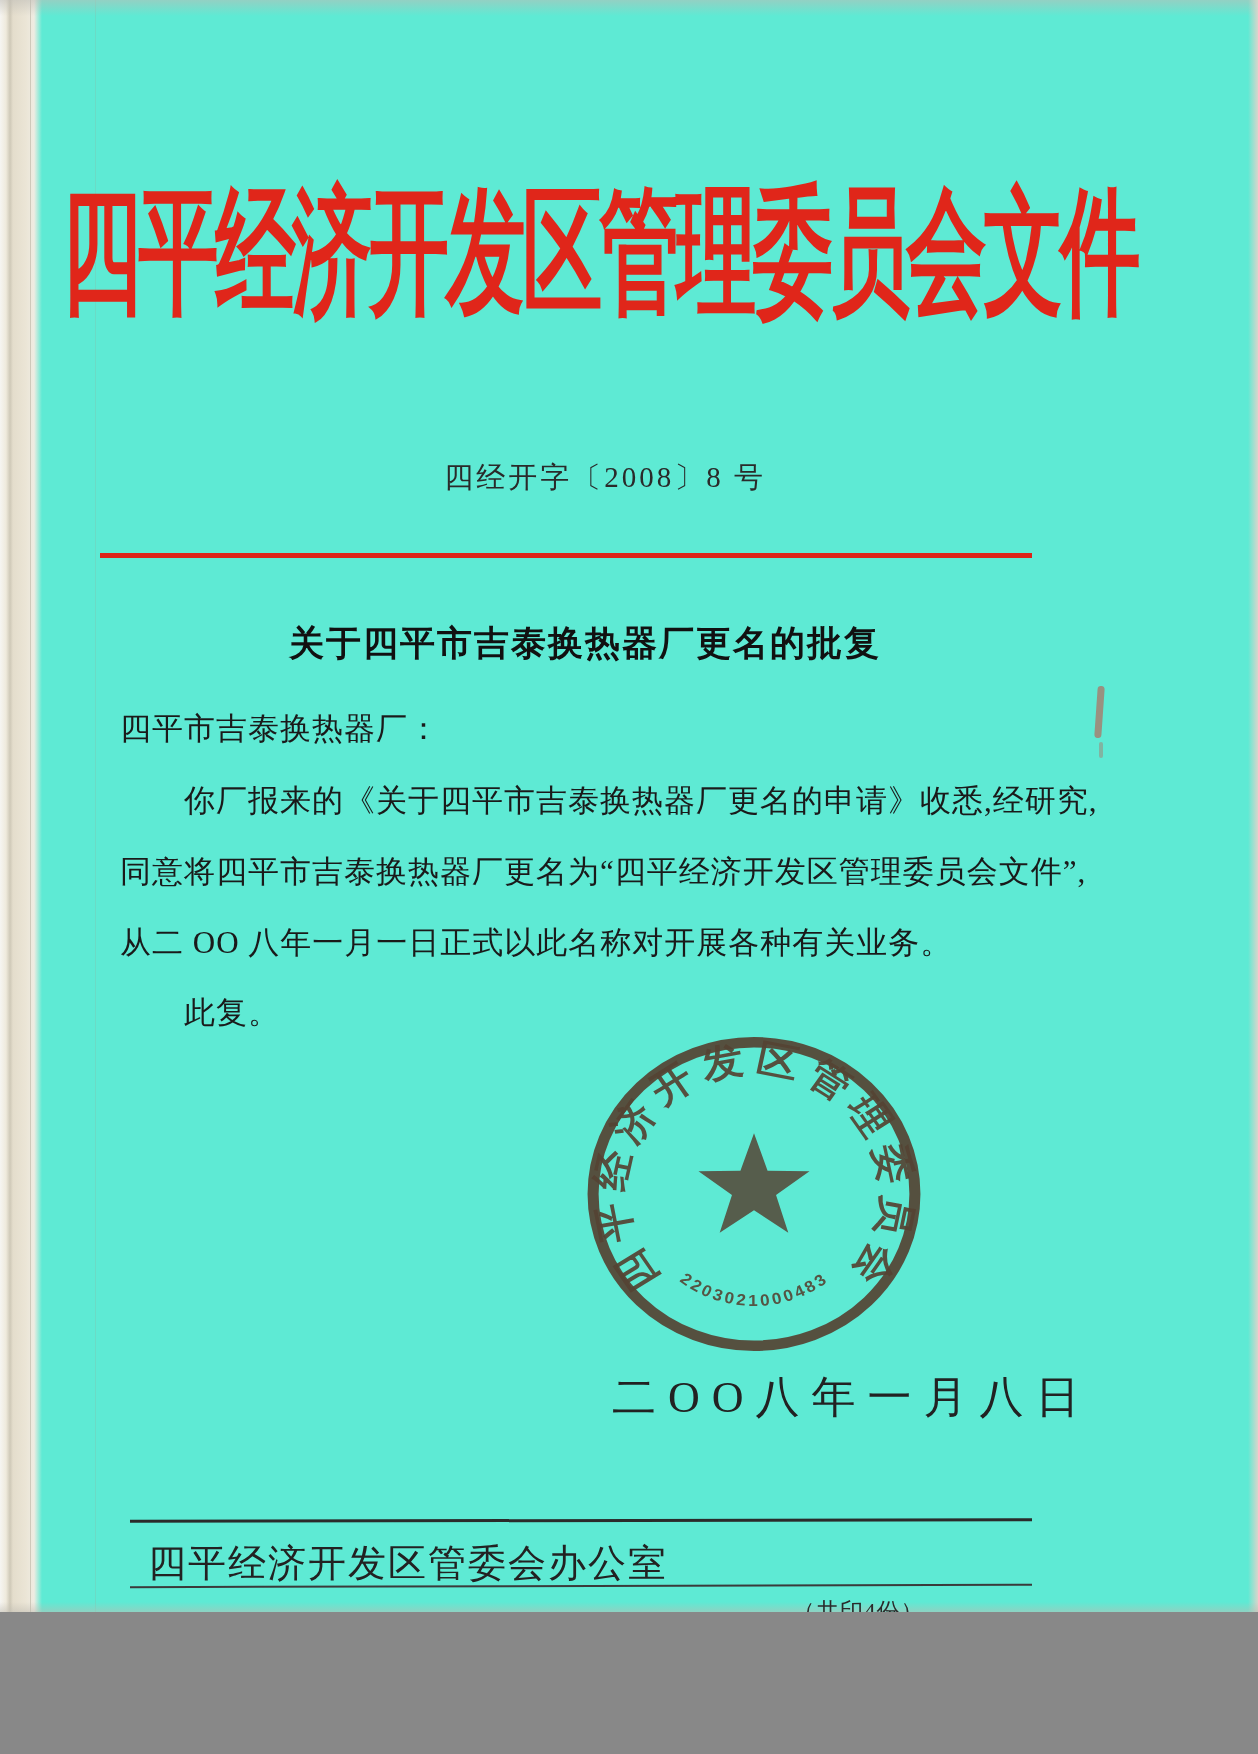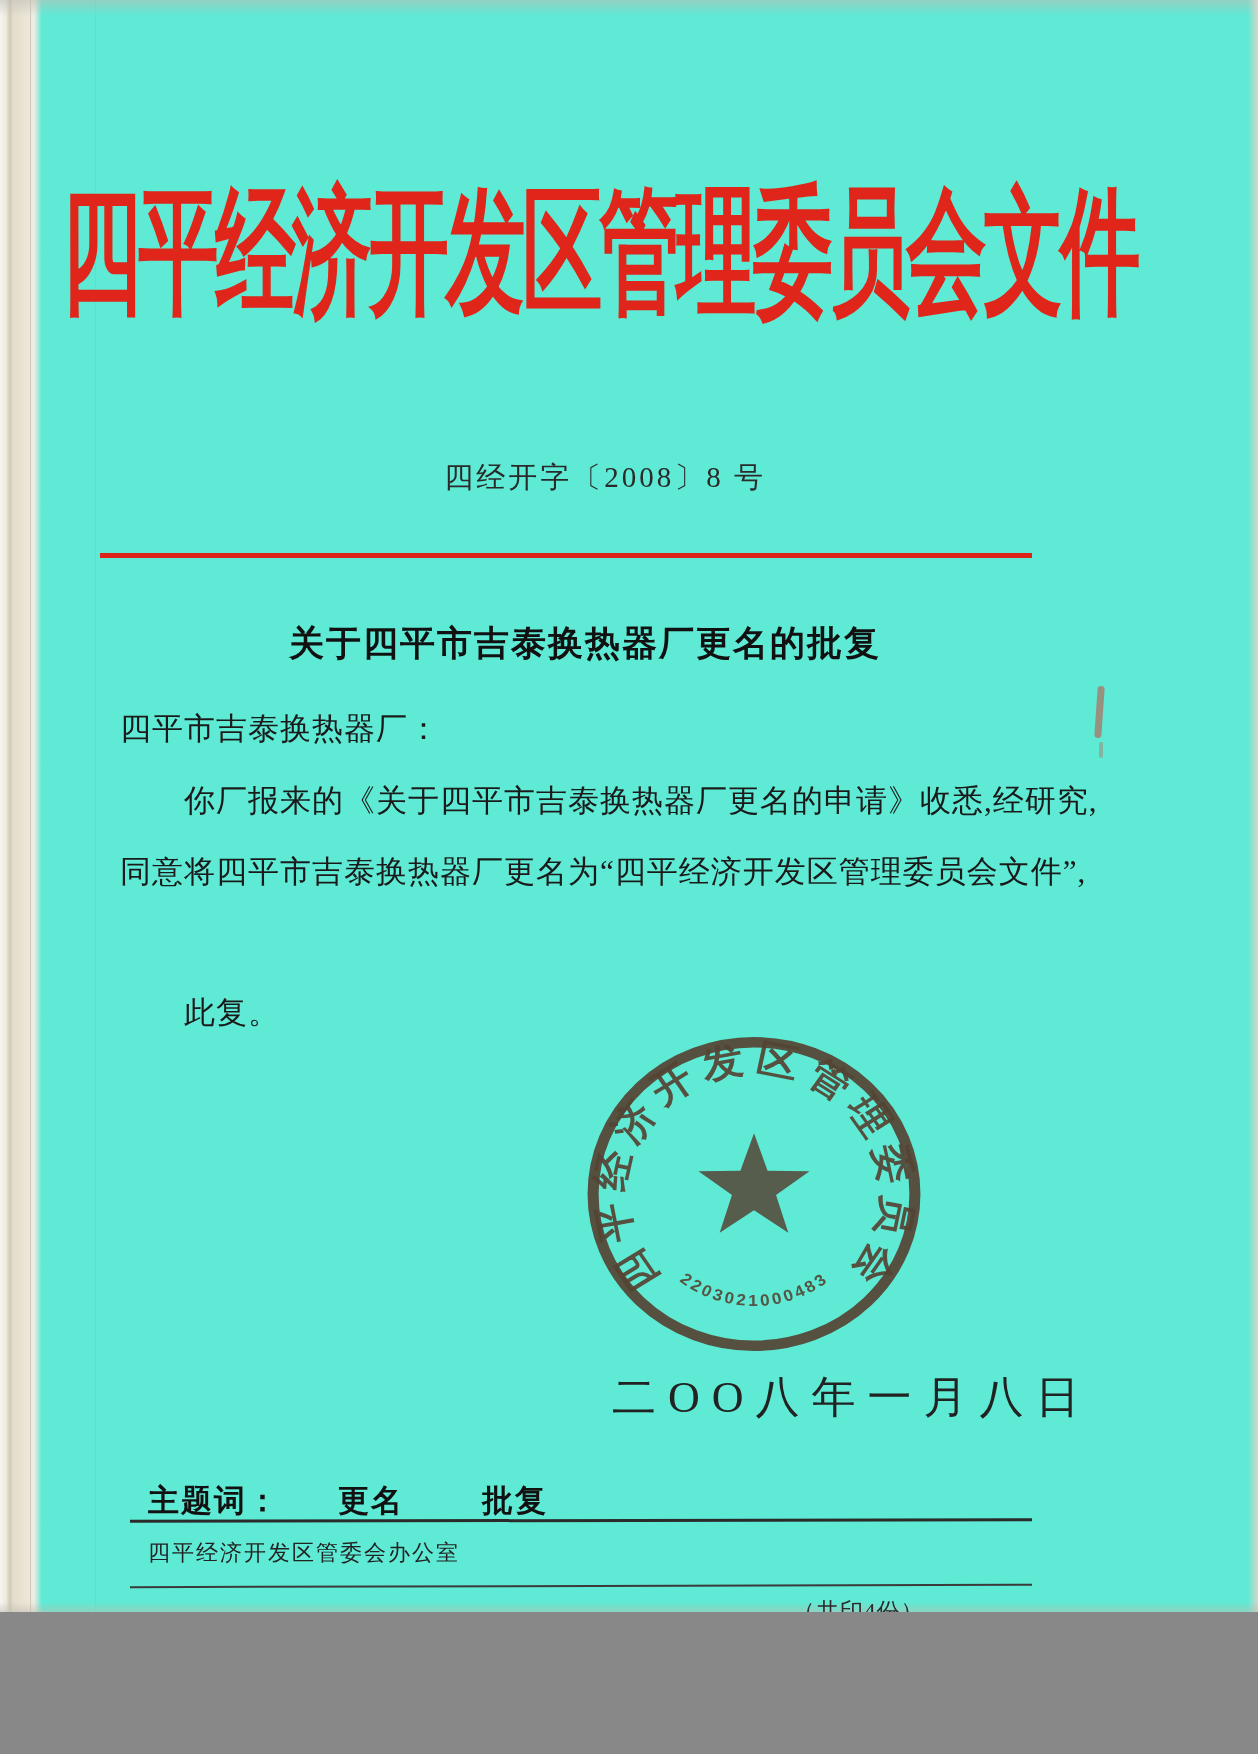--- a/index.html
+++ b/index.html
@@ -93,21 +93,21 @@
     display:flex;
   }
   .footer-keywords .kw-label{margin-right:58px;}
   .footer-keywords .kw1{margin-right:78px;}
 
   .footer-line1{position:absolute;top:1519px;left:130px;width:902px;height:3px;background:#2b2b2b;transform:rotate(-0.1deg);}
   .footer-line2{position:absolute;top:1585px;left:130px;width:902px;height:2px;background:#3a3a3a;transform:rotate(-0.15deg);}
 
   .footer-office{
     position:absolute;top:1538px;left:148px;
-    font-size:22px;letter-spacing:2px;color:#222;
+    font-size:38px;letter-spacing:2px;color:#222;
   }
   .footer-printdate{
     position:absolute;top:1538px;right:228px;
     font-size:30px;letter-spacing:1px;color:#222;
   }
   .footer-copies{
     position:absolute;top:1596px;left:792px;
     font-size:23px;letter-spacing:1px;color:#2a2a2a;
   }
 </style>
@@ -129,44 +129,40 @@
 
   <div class="doc-number">四经开字〔2008〕8 号</div>
 
   <div class="red-rule"></div>
 
   <div class="doc-title">关于四平市吉泰换热器厂更名的批复</div>
 
   <div class="body-line para-l1">你厂报来的《关于四平市吉泰换热器厂更名的申请》收悉,经研究,</div>
   <div class="body-line salutation">四平市吉泰换热器厂：</div>
   <div class="body-line para-l2">同意将四平市吉泰换热器厂更名为“四平经济开发区管理委员会文件”,</div>
+  <div class="body-line para-l3">从二 OO 八年一月一日正式以此名称对开展各种有关业务。</div>
   <div class="body-line closing">此复。</div>
 
   <div class="date-line">二OO八年一月八日</div>
 
   <svg class="stamp" viewBox="-175 -175 350 350" preserveAspectRatio="none" aria-hidden="true">
     <defs>
       <path id="arcTop" d="M -90.5 90.5 A 128 128 0 1 1 90.5 90.5" fill="none"></path>
       <path id="arcBot" d="M -79 87.7 A 118 118 0 0 0 79 87.7" fill="none"></path>
     </defs>
     <circle cx="0" cy="0" r="160" fill="none" stroke="#e23b2e" stroke-width="11" opacity="0.92"></circle>
     <polygon points="0,-58 13.5,-18.6 55.2,-17.9 21.9,7.1 34.1,46.9 0,23 -34.1,46.9 -21.9,7.1 -55.2,-17.9 -13.5,-18.6" fill="#e23b2e" opacity="0.85" transform="translate(0,-6)"></polygon>
     <text font-family="'Liberation Serif','DejaVu Serif',serif" font-size="41" font-weight="bold" fill="#e23b2e" opacity="0.92" letter-spacing="9">
       <textPath href="#arcTop" startOffset="2">四平经济开发区管理委员会</textPath>
     </text>
     <text font-family="'Liberation Sans','DejaVu Sans',sans-serif" font-size="17" font-weight="bold" fill="#e23b2e" opacity="0.9" letter-spacing="3">
       <textPath href="#arcBot" startOffset="6">2203021000483</textPath>
     </text>
   </svg>
 
-  <div class="footer-keywords">
-    <span class="kw-label">主题词：</span>
-    <span class="kw1">更名</span>
-    <span class="kw2">批复</span>
-  </div>
 
   <div class="footer-line1"></div>
 
   <div class="footer-office">四平经济开发区管委会办公室</div>
 
   <div class="footer-line2"></div>
 
   <div class="footer-copies">（共印4份）</div>
 
 </div>

